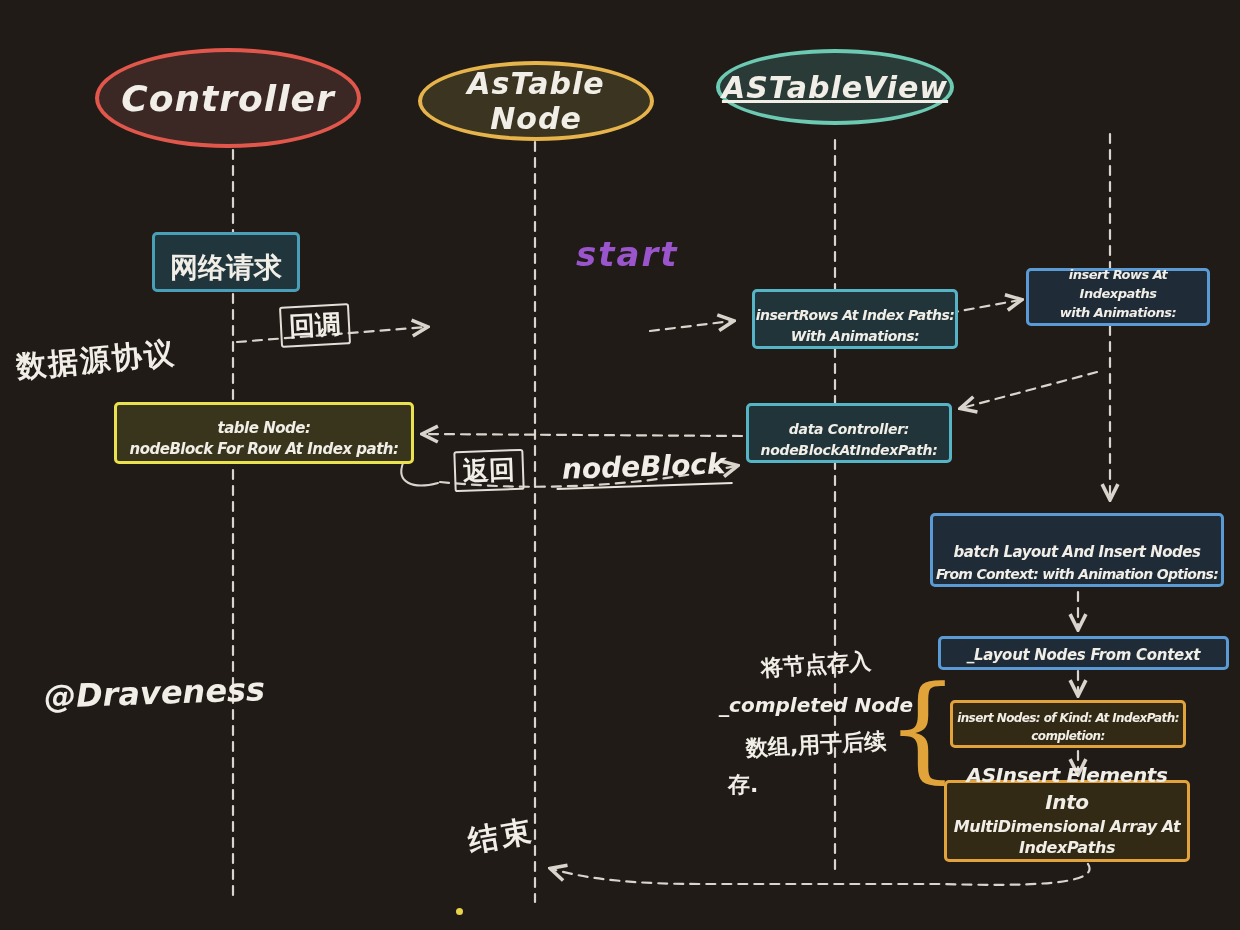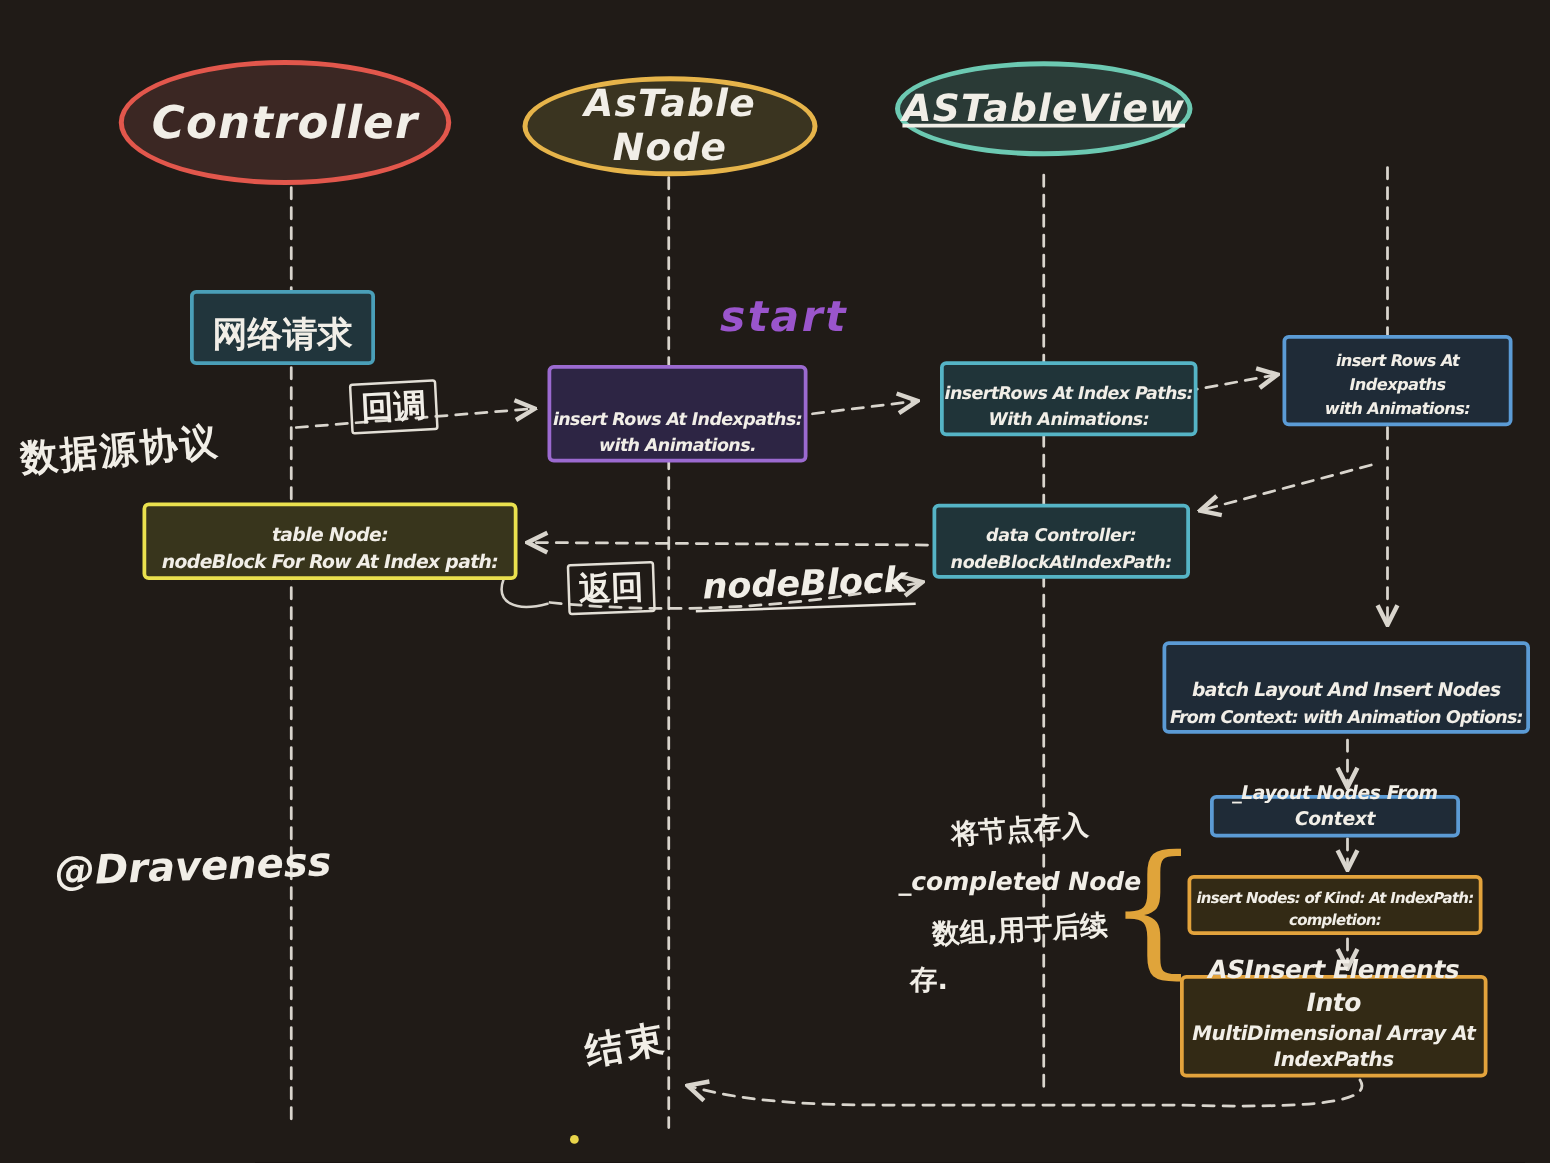--- a/index.html
+++ b/index.html
@@ -87,51 +87,47 @@
     <span>AsTable Node</span>
   </div>
   <div class="el ellipse e-tableview" style="left:716px; top:49px; width:238px; height:76px;text-decoration:underline;">
     <span>ASTableView</span>
   </div>
 
   <div class="el box b-network" style="left:152px; top:232px; width:148px; height:60px;">
     <span class="cjk">网络请求</span>
   </div>
 
-  <div class="el box b-purple" style="left:438px; top:292px; width:208px; height:78px;">
-    <span>insert Rows At Indexpaths:</span>
-    <span>with Animations.</span>
-  </div>
 
   <div class="el box b-viewins" style="left:740px; top:289px; width:206px; height:60px;margin-left:12px;">
     <span>insertRows At Index Paths:</span>
     <span>With Animations:</span>
   </div>
 
-  <div class="el box b-dcins" style="left:1026px; top:268px; width:184px; height:73px;">
+  <div class="el box b-dcins" style="left:1026px; top:268px; width:184px; height:58px;">
     <span>insert Rows At Indexpaths</span>
     <span>with Animations:</span>
   </div>
 
   <div class="el box b-datactl" style="left:746px; top:403px; width:206px; height:60px;">
     <span>data Controller:</span>
     <span>nodeBlockAtIndexPath:</span>
   </div>
 
   <div class="el box b-tablenode" style="left:114px; top:402px; width:300px; height:62px;">
     <span>table Node:</span>
     <span>nodeBlock For Row At Index path:</span>
   </div>
 
   <div class="el box b-batch" style="left:930px; top:513px; width:294px; height:74px;">
     <span>batch Layout And Insert Nodes</span>
     <span style="font-size:14px; letter-spacing:-0.7px;">From Context: with Animation Options:</span>
   </div>
 
-  <div class="el box b-layout" style="left:968px; top:636px; width:200px; height:34px;">
+  <div class="el box b-layout" style="left:938px; top:636px; width:291px; height:34px;">
     <span>_Layout Nodes From Context</span>
   </div>
 
   <div class="el box b-insnodes" style="left:950px; top:700px; width:236px; height:48px;">
     <span>insert Nodes: of Kind: At IndexPath:</span>
     <span>completion:</span>
   </div>
 
   <div class="el box b-aselems" style="left:944px; top:780px; width:246px; height:82px;">
     <span class="big">ASInsert Elements Into</span>

